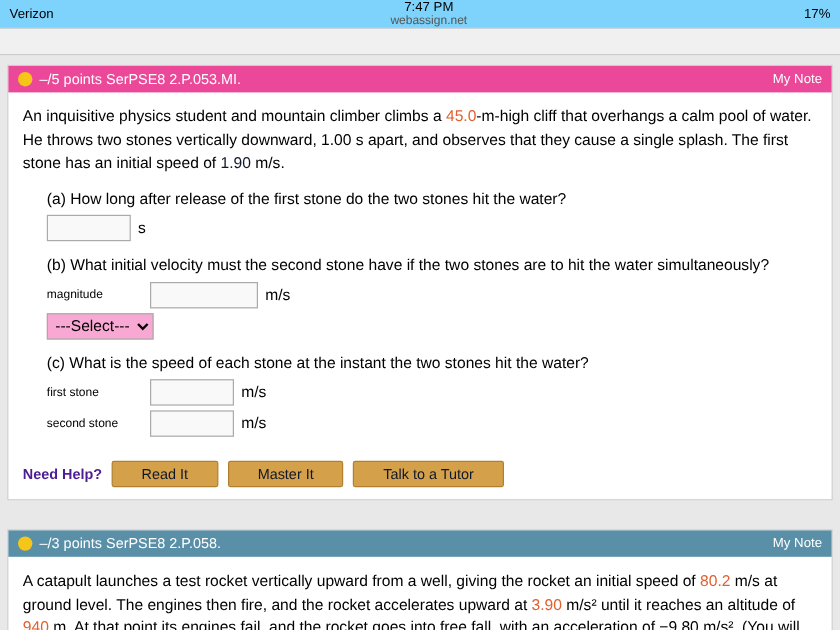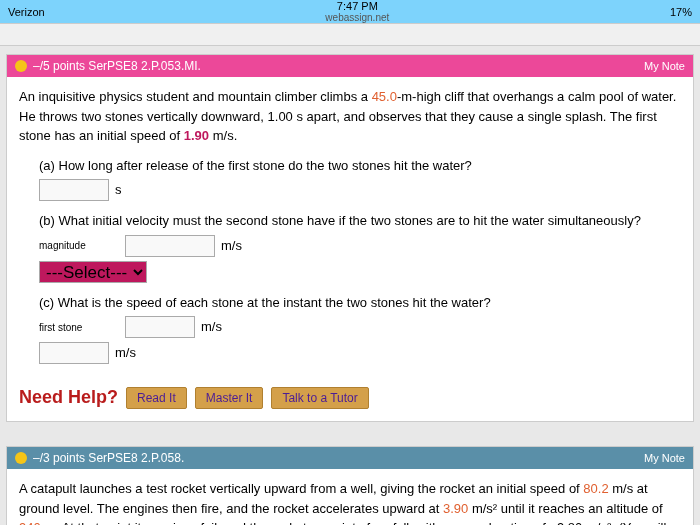--- a/index.html
+++ b/index.html
@@ -63,21 +63,21 @@
     .card-header .right {
       font-size: 11px;
       text-align: center;
     }
     .card-body {
       padding: 10px 12px;
       font-size: 13px;
       line-height: 1.5;
     }
     .highlight-orange { color: #e06030; font-weight: normal; }
-    .highlight-red { color: #be185d; font-weight: bold; }
+    .highlight-red { color: #0f172a; font-weight: normal; }
     .question-block {
       margin: 10px 0 10px 20px;
     }
     .question-label {
       margin-bottom: 4px;
     }
     .input-row {
       display: flex;
       align-items: center;
       gap: 6px;
@@ -93,48 +93,48 @@
       border: 1px solid #aaa;
       padding: 2px 4px;
       font-size: 13px;
       background: #f9f9f9;
     }
     input.small {
       width: 70px;
     }
     select {
       height: 22px;
-      font-size: 17px;
+      font-size: 13px;
       border: 1px solid #aaa;
       padding: 0 2px;
-      background: #be185d;
+      background: #f9a8d4;
     }
     .unit-label {
       font-size: 13px;
     }
     .help-bar {
       display: flex;
       align-items: center;
       gap: 8px;
       margin-top: 12px;
       padding-top: 8px;
     }
     .help-label {
-      color: #b91c1c;
+      color: #4c1d95;
       font-weight: bold;
-      font-size: 18px;
+      font-size: 12px;
     }
     .help-btn {
       background: #d4a04a;
       border: 1px solid #b08030;
-      padding: 3px 10px;
+      padding: 3px 24px;
       font-size: 12px;
       cursor: pointer;
       border-radius: 2px;
-      color: #4c1d95;
+      color: #0f172a;
     }
     .card-divider {
       height: 8px;
       background: #e8e8e8;
     }
     .second-card-header {
       background: #5a8fa8;
       gap: 18px;
     }
   </style>
@@ -193,20 +193,21 @@
     </div>
 
     <div class="question-block">
       <div class="question-label">(c) What is the speed of each stone at the instant the two stones hit the water?</div>
       <div class="input-row">
         <label>first stone</label>
         <input type="text" class="small" value="" style="">
         <span class="unit-label">m/s</span>
       </div>
       <div class="input-row">
+        <label>second stone</label>
         <input type="text" class="small" value="" style="">
         <span class="unit-label">m/s</span>
       </div>
     </div>
 
     <div class="help-bar">
       <span class="help-label">Need Help?</span>
       <button class="help-btn">Read It</button>
       <button class="help-btn">Master It</button>
       <button class="help-btn">Talk to a Tutor</button>

